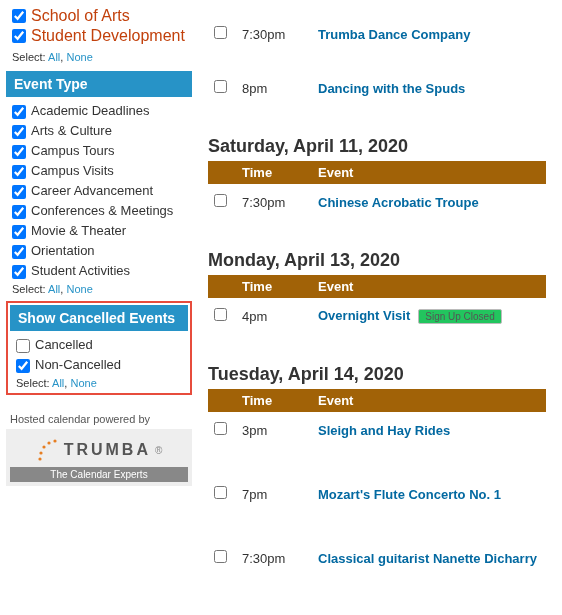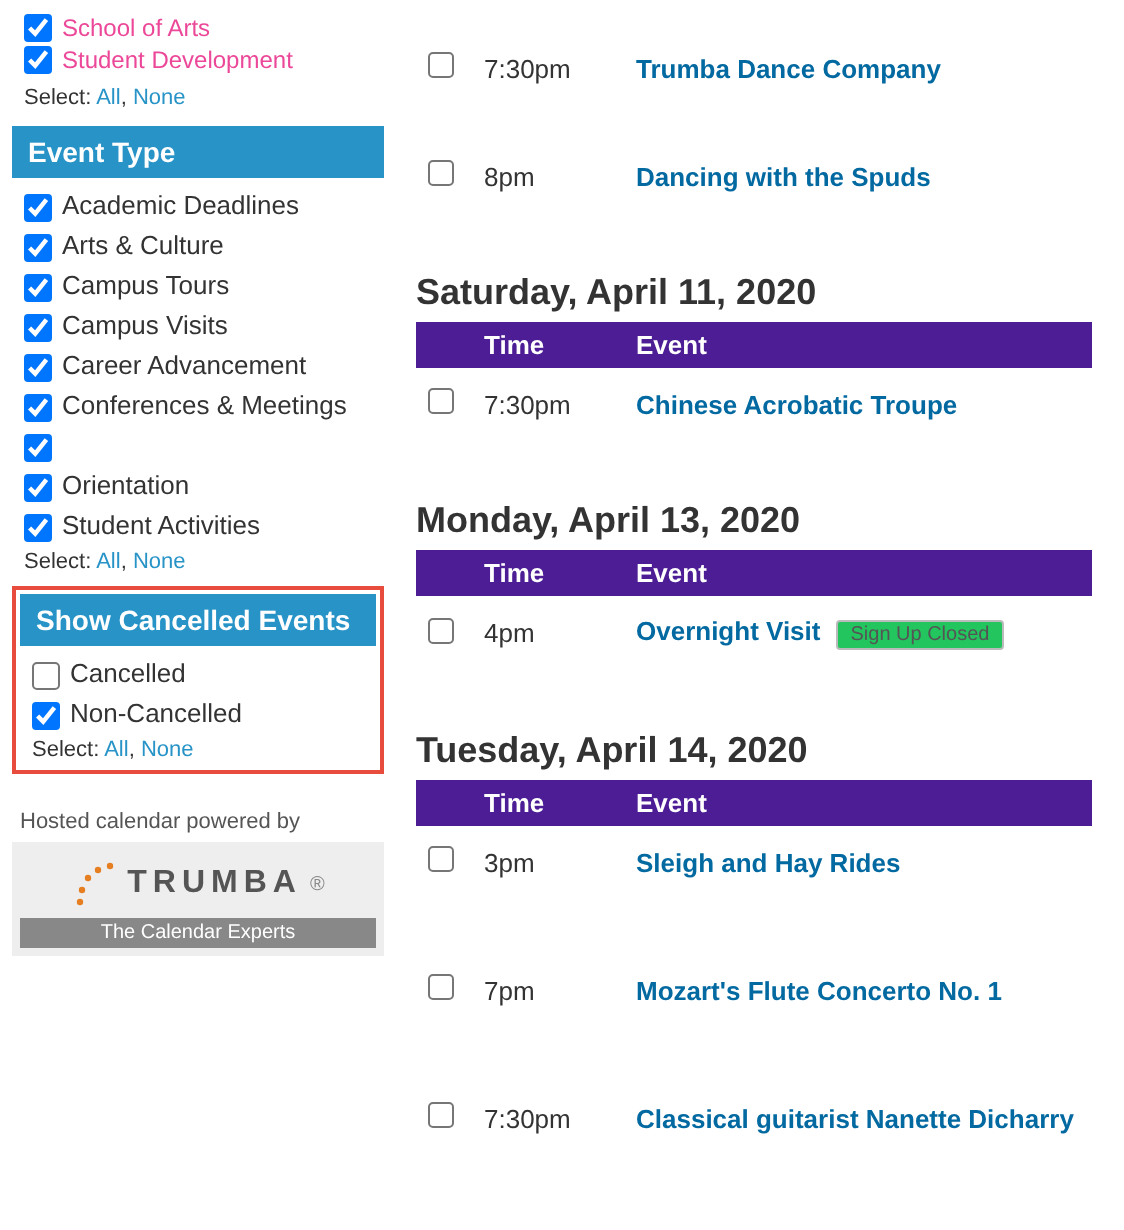--- a/index.html
+++ b/index.html
@@ -3,39 +3,39 @@
 <meta charset="utf-8">
 <style>
 *{box-sizing:border-box;margin:0;padding:0;font-family:"Segoe UI",Arial,sans-serif}
 body{background:#fff;width:562px;height:615px;overflow:hidden;position:relative;padding:6px}
 .container{display:flex;gap:16px;height:100%}
 .sidebar{width:186px;flex-shrink:0}
 .main{flex:1;padding-right:10px}
 .top-links{padding:0 0 3px 6px}
 .chk-row{display:flex;align-items:center;gap:5px;padding:1px 0}
 .chk-row input{width:14px;height:14px}
-.link-blue{color:#ec4899;font-size:12px;text-decoration:none}
+.link-blue{color:#c2410c;font-size:16px;text-decoration:none}
 .select-line{font-size:11px;color:#333;padding:2px 0 6px 6px}
 .select-line a{color:#2793c7;text-decoration:none}
 .section-header{background:#2793c7;color:#fff;font-weight:bold;font-size:14px;padding:5px 8px;margin:2px 0 4px 0}
 .filter-item{display:flex;align-items:flex-start;gap:5px;padding:2px 6px;font-size:13px;color:#333}
 .filter-item input{width:14px;height:14px;margin-top:2px}
 .highlight-box{border:2px solid #e74c3c;padding:2px;margin-top:0}
 .powered{font-size:11px;color:#555;margin-top:18px;padding-left:4px}
 .trumba-box{background:#eee;padding:8px 4px 4px;text-align:center;margin-top:4px;width:186px}
 .trumba-logo{display:flex;align-items:center;justify-content:center;gap:2px}
 .trumba-text{font-family:Arial,sans-serif;font-weight:bold;letter-spacing:3px;color:#555;font-size:16px}
 .trumba-sub{background:#888;color:#fff;font-size:10px;padding:2px 0;margin-top:4px}
 .dots{display:inline-block;margin-right:4px}
 .dots svg{display:block}
 .reg{font-size:10px;color:#888;vertical-align:top;margin-left:2px}
 .day-group{margin-bottom:30px}
 .day-group:first-child{margin-top:10px}
 .day-heading{font-size:18px;font-weight:600;color:#333;margin-bottom:4px}
-.table-header{background:#4c1d95;color:#fff;display:flex;font-size:13px;font-weight:600}
+.table-header{background:#a16207;color:#fff;display:flex;font-size:13px;font-weight:600}
 .col-chk{width:28px;padding:4px 6px}
 .col-time{width:76px;padding:4px 6px}
 .col-event{flex:1;padding:4px 6px}
 .event-row{display:flex;align-items:center;padding:6px 0;font-size:13px;color:#333;border-top:0}
 .event-row .col-chk input{width:13px;height:13px}
 .event-row .col-event a{color:#0369a1;text-decoration:none;font-weight:600}
 .badge{display:inline-block;background:#22c55e;border:1px solid #bbb;color:#555;font-size:10px;padding:1px 6px;border-radius:2px;margin-left:8px}
 </style>
 </head>
 <body>
@@ -79,20 +79,21 @@
         <div class="filter-item">
           <input type="checkbox" checked="" style="">
           <span>Career Advancement</span>
         </div>
         <div class="filter-item">
           <input type="checkbox" checked="" style="">
           <span>Conferences &amp; Meetings</span>
         </div>
         <div class="filter-item">
           <input type="checkbox" checked="" style="">
+          <span>Movie &amp; Theater</span>
         </div>
         <div class="filter-item">
           <input type="checkbox" checked="" style="">
           <span>Orientation</span>
         </div>
         <div class="filter-item">
           <input type="checkbox" checked="" style="">
           <span>Student Activities</span>
         </div>
       </div>

